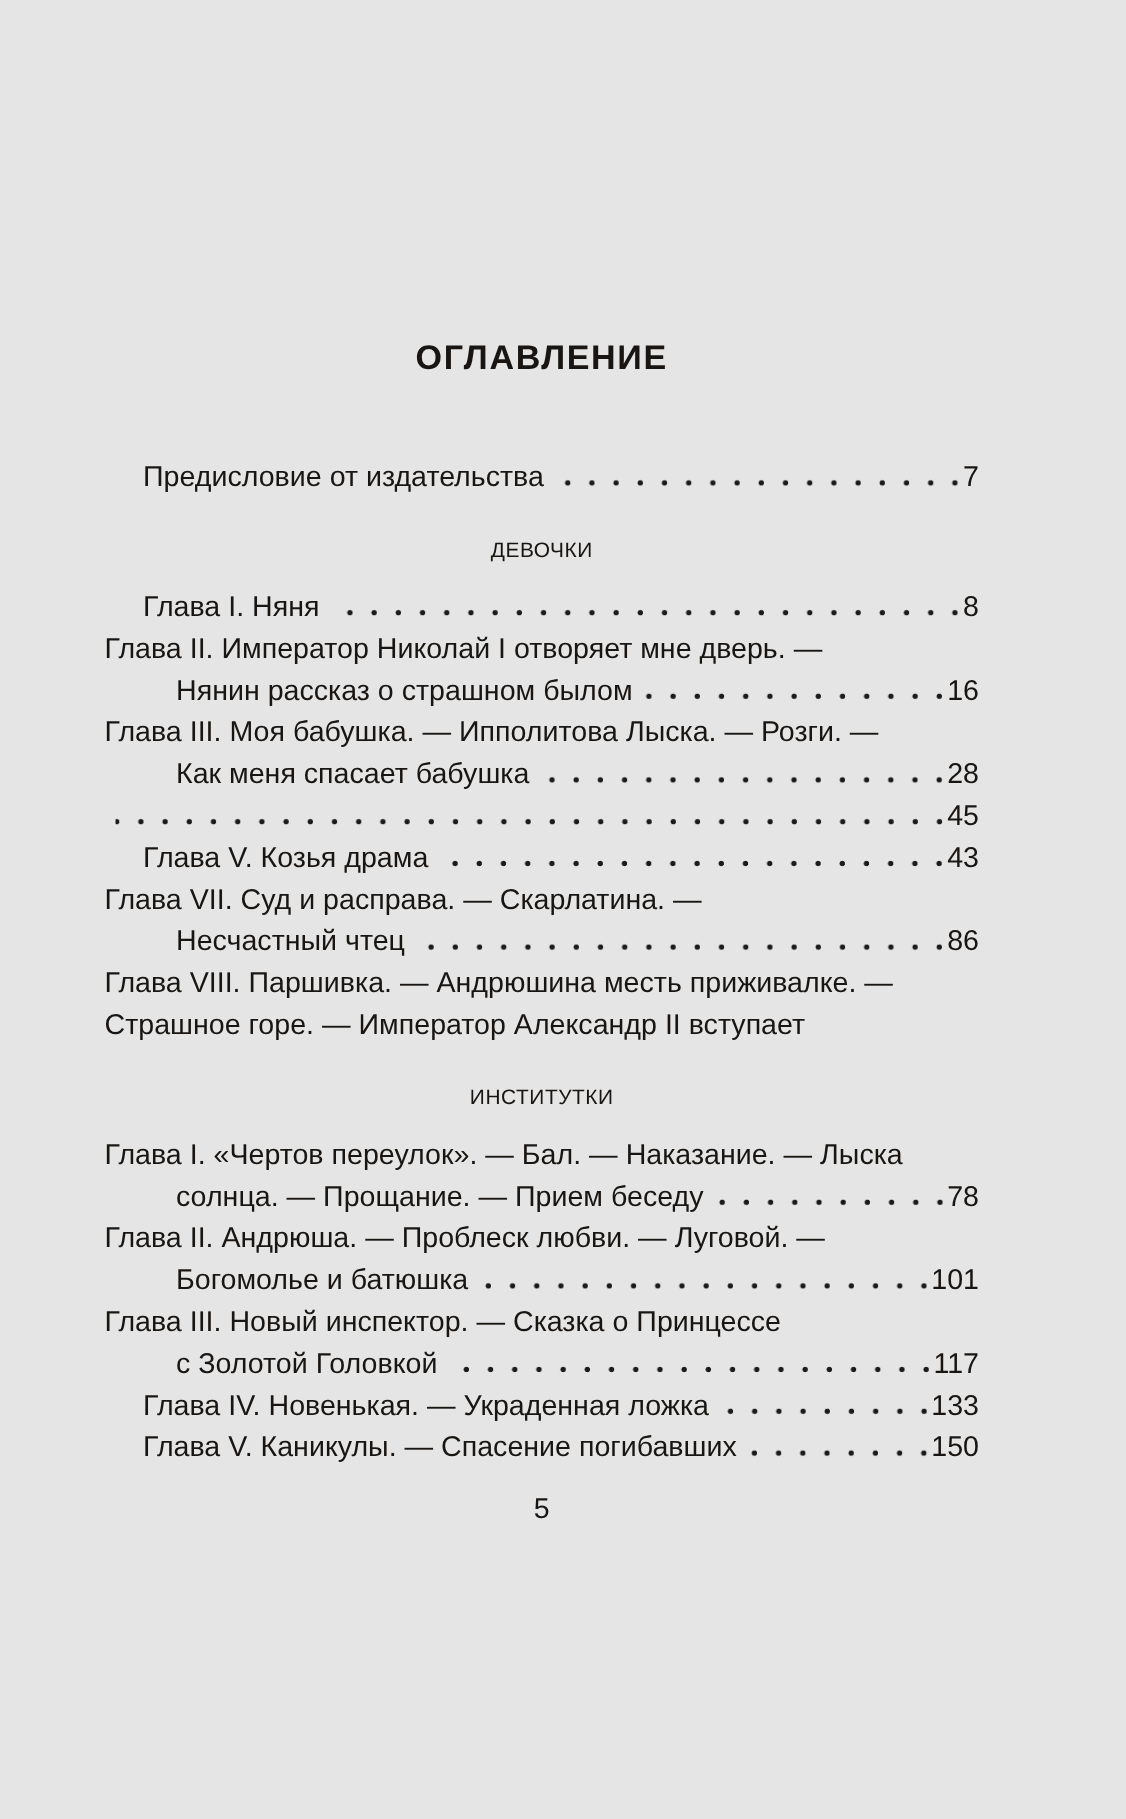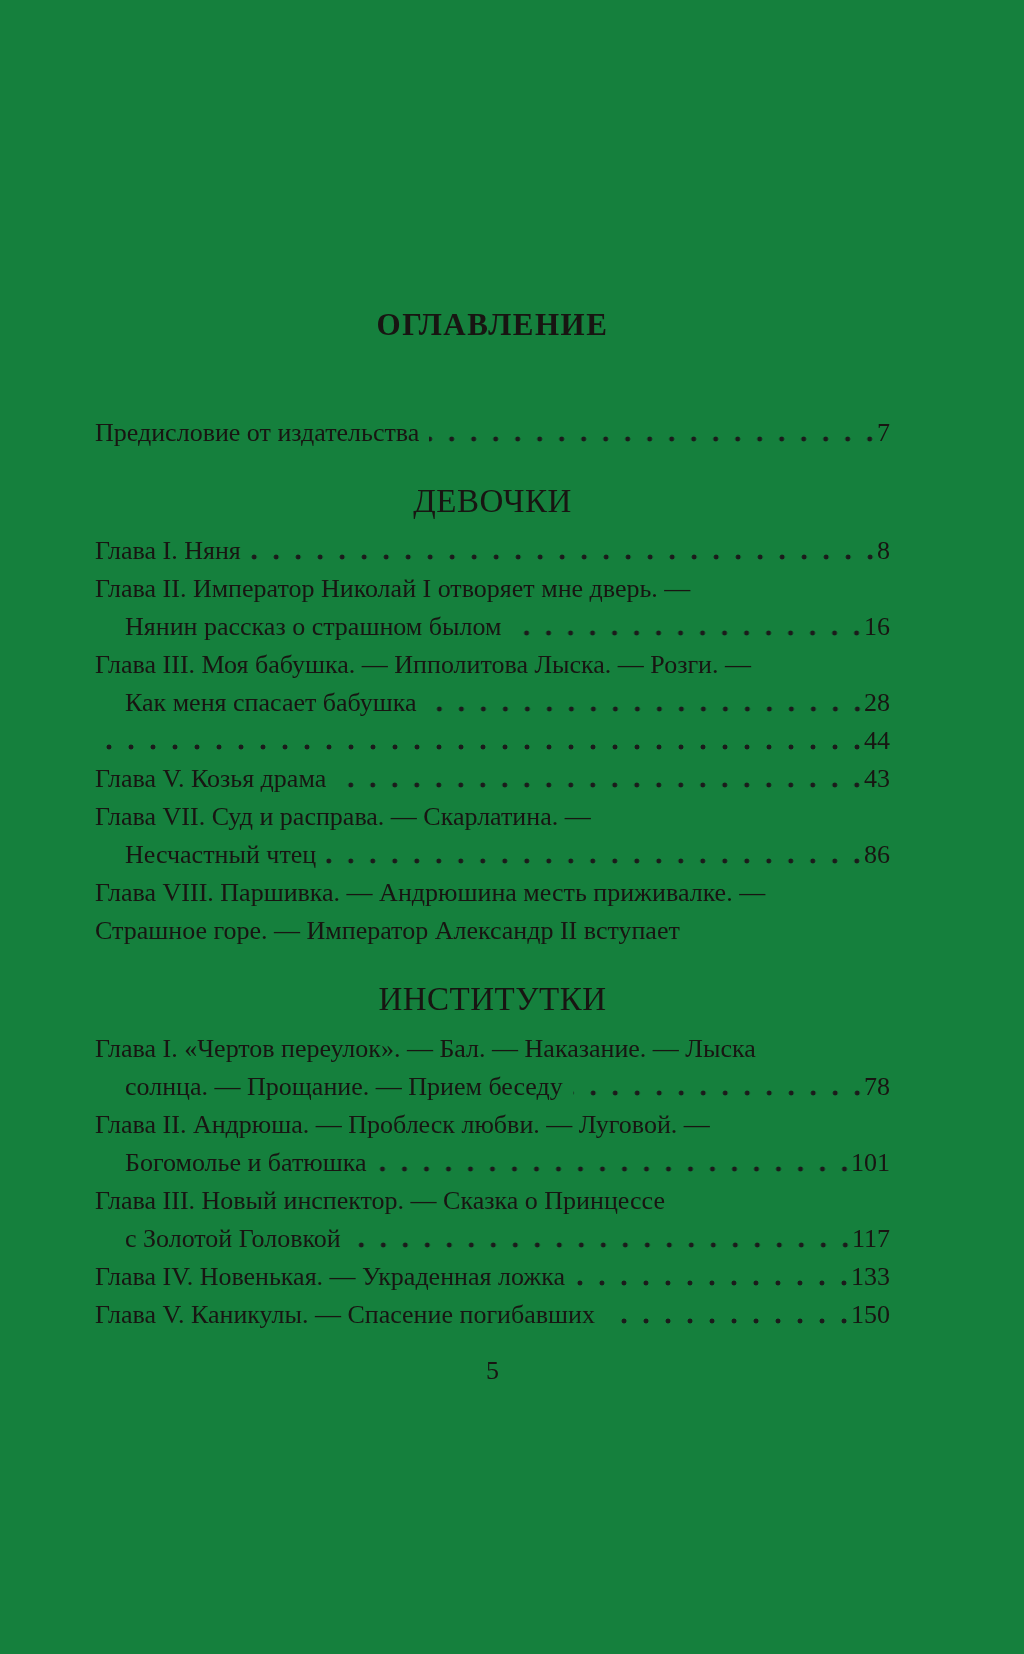--- a/index.html
+++ b/index.html
@@ -4,24 +4,24 @@
 <style>
   html, body {
     margin: 0;
     padding: 0;
     background: #ffffff;
   }
   .sheet {
     position: relative;
     width: 1024px;
     height: 1654px;
-    background: #15803d;
+    background: #e5e5e5;
     overflow: hidden;
     color: #181512;
-    font-family: Liberation Serif, serif;
+    font-family: Liberation Sans, sans-serif;
     -webkit-font-smoothing: antialiased;
   }
   .content {
     position: absolute;
     left: 95px;
     top: 0;
     width: 795px;
   }
   .doc-title {
     margin: 0;
@@ -31,41 +31,42 @@
     line-height: 38px;
     font-weight: bold;
     letter-spacing: 1.5px;
   }
   .toc {
     margin-top: 70px;
     font-size: 26px;
     line-height: 38px;
   }
   .section-heading {
-    font-size: 33px;
+    font-size: 19px;
     line-height: 38px;
     text-align: center;
     margin: 30px 0 12px 0;
     letter-spacing: 0.5px;
     font-weight: normal;
   }
   .toc-entry { }
   .toc-line {
     white-space: nowrap;
   }
   .toc-line.indent {
     padding-left: 30px;
   }
   .toc-line.with-page {
     display: flex;
     align-items: baseline;
   }
   .entry-text {
     flex: 0 0 auto;
     white-space: nowrap;
+    margin-left: 35px;
   }
   .leader {
     flex: 1 1 auto;
     min-width: 18px;
     align-self: flex-end;
     height: 26px;
     margin: 0 2px 0 10px;
     background-image: radial-gradient(circle at 17px 13px, #1b1b1b 2.1px, rgba(0,0,0,0) 2.8px);
     background-size: 22px 26px;
     background-repeat: repeat-x;
@@ -115,21 +116,21 @@
           <div class="toc-line">Глава III. Моя бабушка. — Ипполитова Лыска. — Розги. —</div>
           <div class="toc-line indent with-page">
             <span class="entry-text">Как меня спасает бабушка</span>
             <span class="leader"></span>
             <span class="page-num">28</span>
           </div>
         </div>
         <div class="toc-entry">
           <div class="toc-line with-page">
             <span class="leader"></span>
-            <span class="page-num">44</span>
+            <span class="page-num">45</span>
           </div>
         </div>
         <div class="toc-entry">
           <div class="toc-line with-page">
             <span class="entry-text">Глава V. Козья драма</span>
             <span class="leader"></span>
             <span class="page-num">43</span>
           </div>
         </div>
         <div class="toc-entry">

